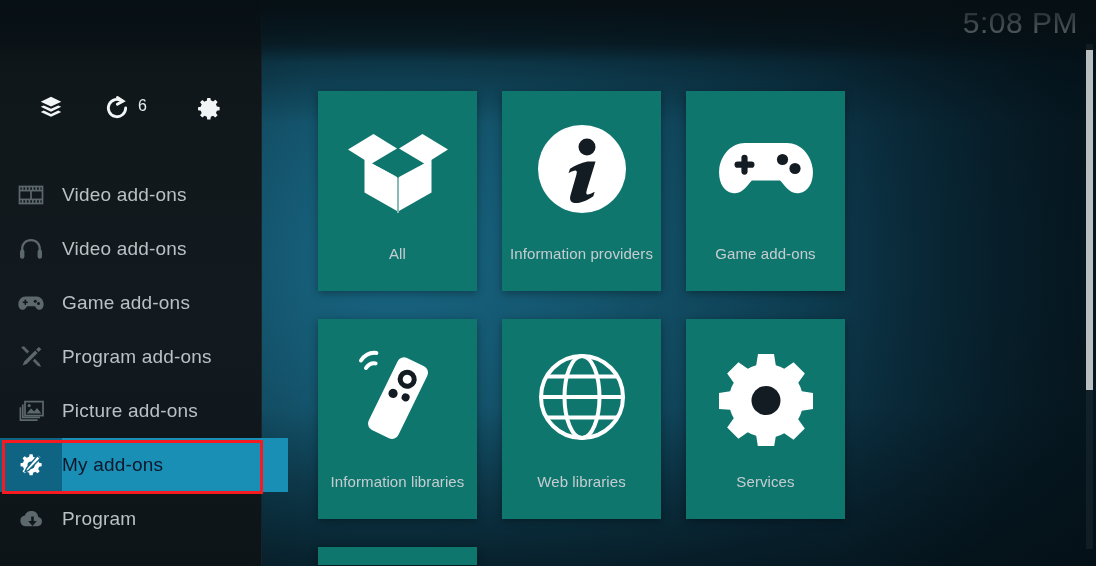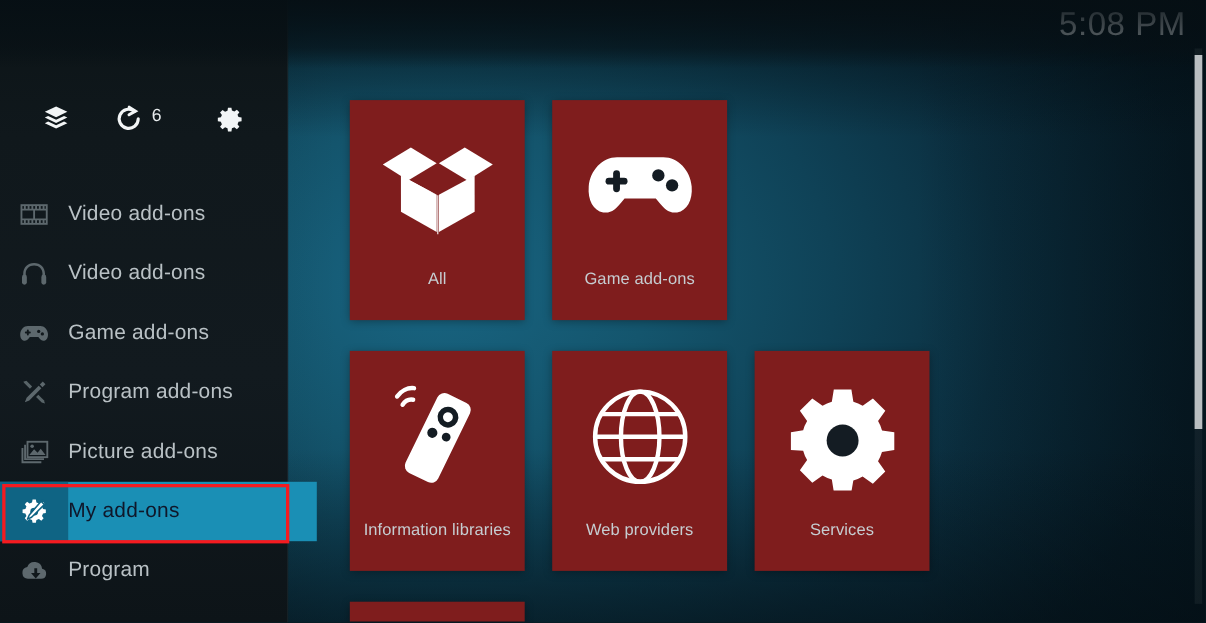--- a/index.html
+++ b/index.html
@@ -100,21 +100,21 @@
   }
 
   
   .grid {
     position:absolute; left:318px; top:91px;
     z-index:3;
   }
   .grid-row { display:flex; gap:25px; margin-bottom:28px; }
   .tile {
     width:159px; height:200px;
-    background:#7f1d1d;
+    background:#0f766e;
     position:relative;
     display:flex; flex-direction:column; align-items:center; justify-content:flex-start;
     box-shadow:0 2px 8px rgba(0,0,0,.35);
   }
   .tile-icon {
     height:155px; width:100%;
     display:flex; align-items:center; justify-content:center;
     color:#ffffff;
   }
   .tile-icon svg { display:block; }
@@ -295,20 +295,30 @@
             <path d="M22.5 40.5 55.0 58.0 55.0 92.0 22.5 73.5 22.5 40.5z"></path>
             <path d="M89.5 40.5 57.0 58.0 57.0 92.0 89.5 73.5 89.5 40.5z"></path>
             <path d="M22.5 40.5 55.0 58.0 30.0 46.5 22.5 40.5z"></path>
             <path d="M55.5 58.5 56.5 58.5 56.5 94.0 55.5 94.0z"></path>
             <path d="M24.0 39.0 55.5 56.5 48.0 60.5 22.5 46.0 24.0 39.0z" opacity="0"></path>
           </svg>
         </span>
         <span class="tile-label">All</span>
       </div>
 
+      <div class="tile">
+        <span class="tile-icon">
+          <svg width="94" height="94" viewBox="0 0 94 94">
+            <circle cx="47" cy="47" r="44" fill="#ffffff"></circle>
+            <circle cx="52" cy="25" r="8.5" fill="#141c23"></circle>
+            <path d="M52.5 39.5c-6.5 1.5-13 4-17.5 7.2l-1.5 4.6c3.2-1.9 6.3-3.1 7.6-2.6 1.1.45.8 2.2.0 5.1l-5.6 19.4c-1.4 5.0.6 7.9 5.4 7.9 5.6 0 12.6-3.2 17.4-6.8l1.4-4.6c-3.1 1.9-6.4 3.2-7.7 2.7-1.0-.4-.8-2.1-.05-4.9l8.6-28z" fill="#141c23"></path>
+          </svg>
+        </span>
+        <span class="tile-label">Information providers</span>
+      </div>
 
 
       <div class="tile">
         <span class="tile-icon">
           <svg width="104" height="76" viewBox="0 0 104 76" fill="currentColor">
             <path d="M31 12h42c13.5 0 24.5 12 25.8 26.5 1.0 12.3-4.2 22.0-13.2 23.6-7.1 1.2-11.9-3.5-16.0-8.6L66.2 49.5H37.8l-3.4 4.0c-4.1 5.1-8.9 9.8-16.0 8.6C9.4 60.5 4.2 50.8 5.2 38.5 6.5 24 17.5 12 31 12z"></path>
             <rect x="20.5" y="30.6" width="20.0" height="6.2" rx="3.1" fill="#141c23"></rect>
             <rect x="27.4" y="23.7" width="6.2" height="20.0" rx="3.1" fill="#141c23"></rect>
             <circle cx="68.5" cy="28.5" r="5.6" fill="#141c23"></circle>
             <circle cx="81.0" cy="37.5" r="5.6" fill="#141c23"></circle>
@@ -341,21 +351,21 @@
       <div class="tile">
         <span class="tile-icon">
           <svg width="96" height="96" viewBox="0 0 96 96" fill="none" stroke="currentColor" stroke-width="4.0">
             <circle cx="48" cy="48" r="41"></circle>
             <ellipse cx="48" cy="48" rx="17.5" ry="41"></ellipse>
             <line x1="7" y1="48" x2="89" y2="48"></line>
             <path d="M13.2 27.5h69.6"></path>
             <path d="M13.2 68.5h69.6"></path>
           </svg>
         </span>
-        <span class="tile-label">Web providers</span>
+        <span class="tile-label">Web libraries</span>
       </div>
 
       <div class="tile">
         <span class="tile-icon">
           <svg width="98" height="98" viewBox="0 0 98 98" fill="currentColor">
             <path d="M41.0 6.0h16.0l1.8 11.2c3.0.85 5.85 2.05 8.45 3.6l9.3-6.6 11.3 11.3-6.6 9.3c1.55 2.6 2.75 5.45 3.6 8.45L96.0 45.0v16.0l-11.2 1.8c-.85 3.0-2.05 5.85-3.6 8.45l6.6 9.3-11.3 11.3-9.3-6.6a32 32 0 0 1-8.45 3.6L57.0 99.0h-16.0l-1.8-11.2a32 32 0 0 1-8.45-3.6l-9.3 6.6L10.15 79.5l6.6-9.3a32 32 0 0 1-3.6-8.45L2.0 61.0v-16.0l11.15-1.8a32 32 0 0 1 3.6-8.45l-6.6-9.3L21.45 14.2l9.3 6.6a32 32 0 0 1 8.45-3.6L41.0 6.0z"></path>
             <circle cx="49.0" cy="52.5" r="14.5" fill="#141c23"></circle>
           </svg>
         </span>
         <span class="tile-label">Services</span>

